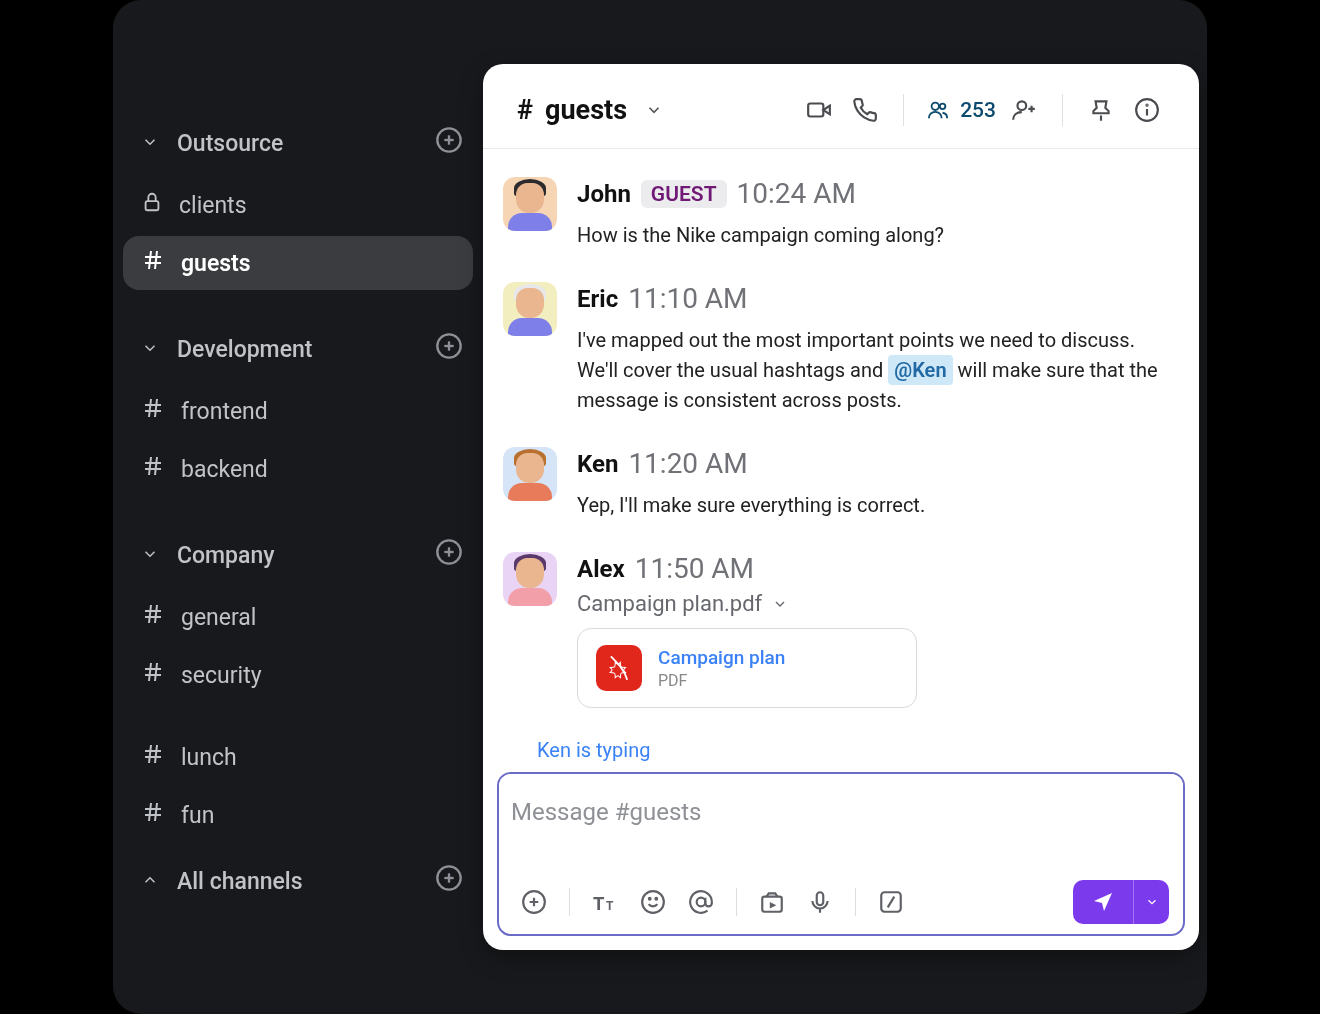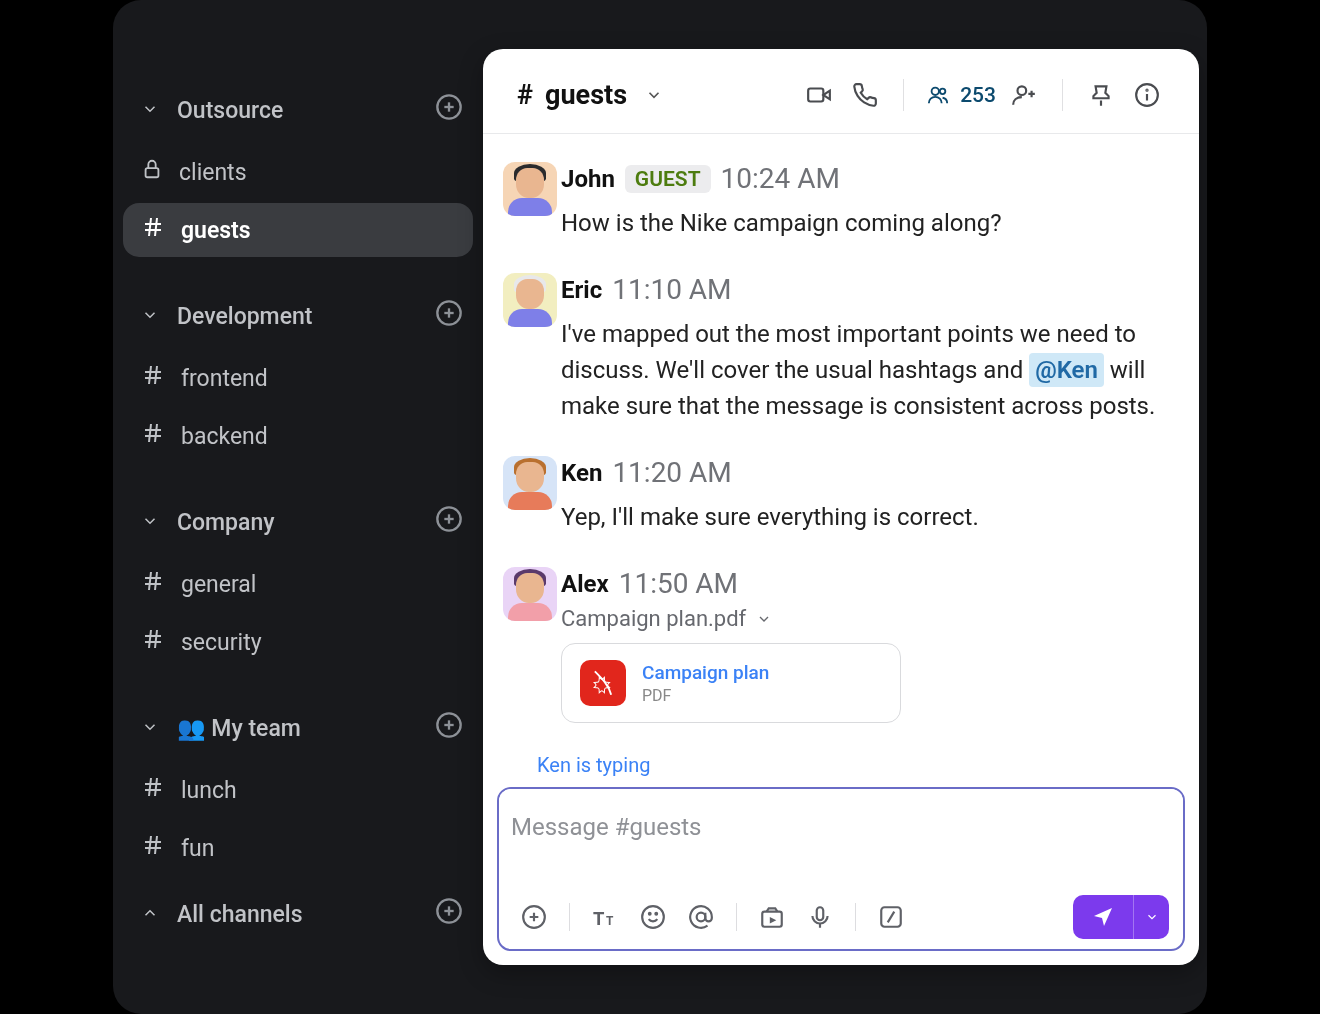--- a/index.html
+++ b/index.html
@@ -92,42 +92,42 @@
   .members svg { width:28px; height:22px; }
 
   
   .messages {
     flex: 1;
     overflow-y: auto;
     padding: 18px 34px 6px 20px;
   }
   .msg {
     display: flex;
-    gap: 4px;
+    gap: 20px;
     padding: 10px 0 22px 0;
   }
   .avatar {
     width: 54px; height: 54px;
     border-radius: 12px;
     flex-shrink: 0;
     position: relative;
     overflow: hidden;
   }
   .av-body { position:absolute; bottom:-8px; left:50%; transform:translateX(-50%); width:44px; height:26px; border-radius: 14px 14px 0 0; }
   .av-head { position:absolute; top:6px; left:50%; transform:translateX(-50%); width:28px; height:30px; border-radius: 40% 40% 46% 46%; background:#e9b690; }
   .av-hair { position:absolute; top:2px; left:50%; transform:translateX(-50%); width:32px; height:18px; border-radius: 50% 50% 20% 20%; }
   .msg-body { flex: 1; min-width: 0; }
   .msg-head { display:flex; align-items:center; gap:10px; flex-wrap:wrap; }
   .author { font-size: 24px; font-weight: 700; color:#111; }
   .guest-badge {
-    font-size: 21px; font-weight:600; color:#4d7c0f;
+    font-size: 21px; font-weight:600; color:#701a75;
     background:#ececee; padding:2px 10px; border-radius:6px;
   }
   .time { font-size: 28px; color:#707277; }
-  .msg-text { font-size: 24px; color:#222; margin-top:10px; line-height:1.5; }
+  .msg-text { font-size: 20px; color:#222; margin-top:10px; line-height:1.5; }
   .mention {
     background:#cfe8f7; color:#2069a5; font-weight:600;
     padding:3px 6px; border-radius:4px;
   }
   .attachment-label { font-size:22px; color:#66686e; margin-top:6px; display:flex; align-items:center; gap:10px; }
   .attachment-label svg{ width:16px;height:16px;stroke:#66686e;stroke-width:2;fill:none;}
   .attachment-card {
     margin-top: 12px;
     border: 1.5px solid #d9dadd;
     border-radius: 14px;
@@ -277,32 +277,20 @@
             <line x1="4" y1="9" x2="20" y2="9"></line>
             <line x1="4" y1="15" x2="20" y2="15"></line>
             <line x1="10" y1="3" x2="8" y2="21"></line>
             <line x1="16" y1="3" x2="14" y2="21"></line>
           </svg></span>
       <span>security</span>
     </div>
 
     <div class="section-gap"></div>
 
-    <div class="section-header">
-      <span class="chevron-down"><svg viewBox="0 0 24 24">
-            <polyline points="6 9 12 15 18 9"></polyline>
-          </svg></span>
-      <span>👥 My team</span>
-      <span class="spacer"></span>
-      <span class="plus-circle"><svg viewBox="0 0 24 24" fill="none" stroke="currentColor" stroke-width="2">
-            <circle cx="12" cy="12" r="10"></circle>
-            <line x1="12" y1="8" x2="12" y2="16"></line>
-            <line x1="8" y1="12" x2="16" y2="12"></line>
-          </svg></span>
-    </div>
     <div class="channel">
       <span class="hash"><svg viewBox="0 0 24 24">
             <line x1="4" y1="9" x2="20" y2="9"></line>
             <line x1="4" y1="15" x2="20" y2="15"></line>
             <line x1="10" y1="3" x2="8" y2="21"></line>
             <line x1="16" y1="3" x2="14" y2="21"></line>
           </svg></span>
       <span>lunch</span>
     </div>
     <div class="channel">

